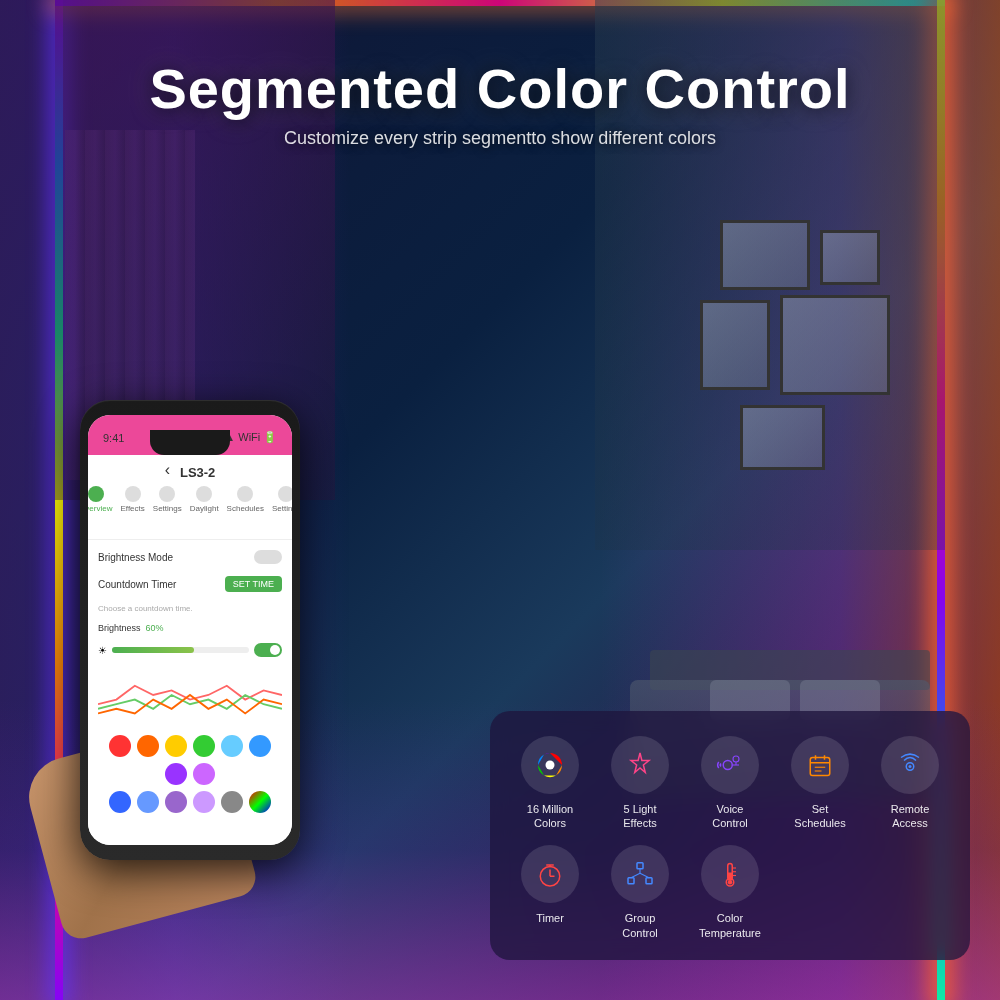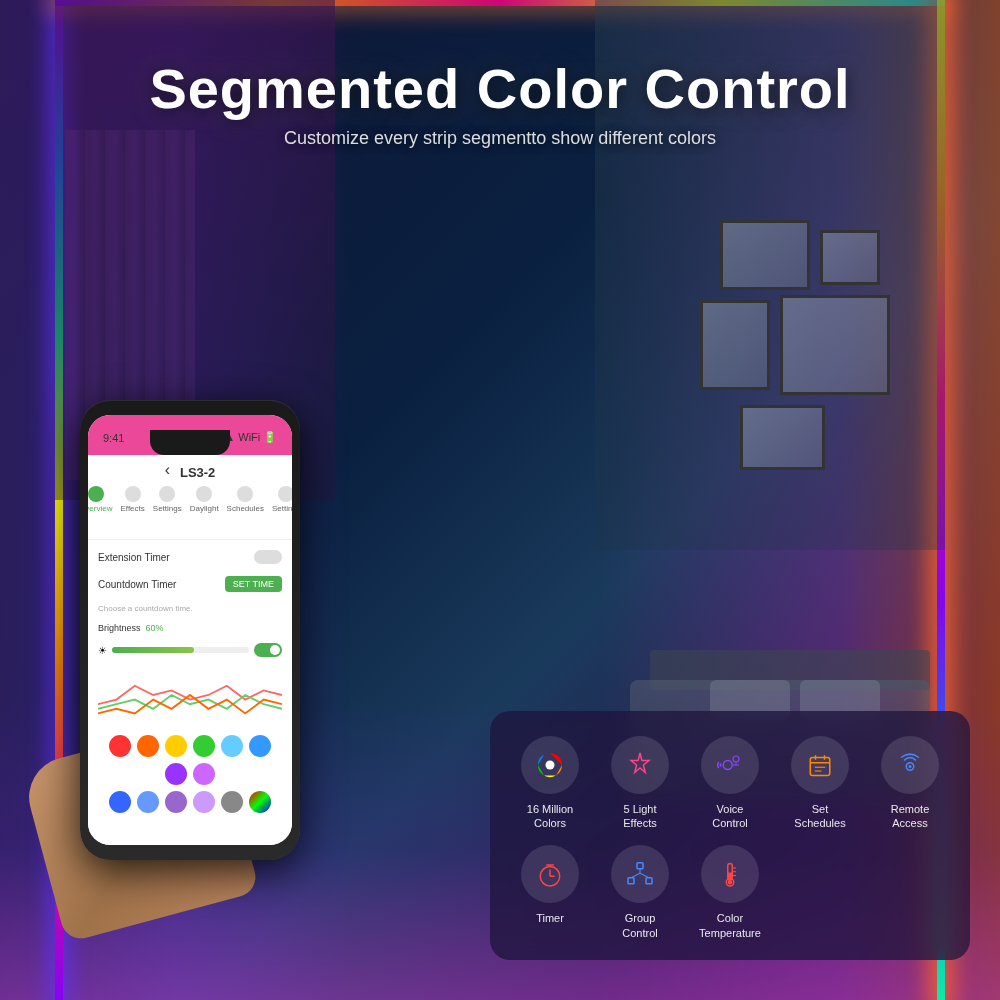--- a/index.html
+++ b/index.html
@@ -441,21 +441,21 @@
           <div class="phone-tab">
             <div class="phone-tab-icon"></div>
             <span>Settings</span>
           </div>
         </div>
       </div>
 
       <div class="phone-content">
 
         <div class="phone-row">
-          <span>Extension Timer</span>
+          <span>Brightness Mode</span>
           <div class="toggle-off"></div>
         </div>
 
         <div class="phone-row">
           <span>Countdown Timer</span>
           <button class="btn-set-time">SET TIME</button>
         </div>
         <div class="phone-hint">Choose a countdown time.</div>
 
         <div class="brightness-row">

